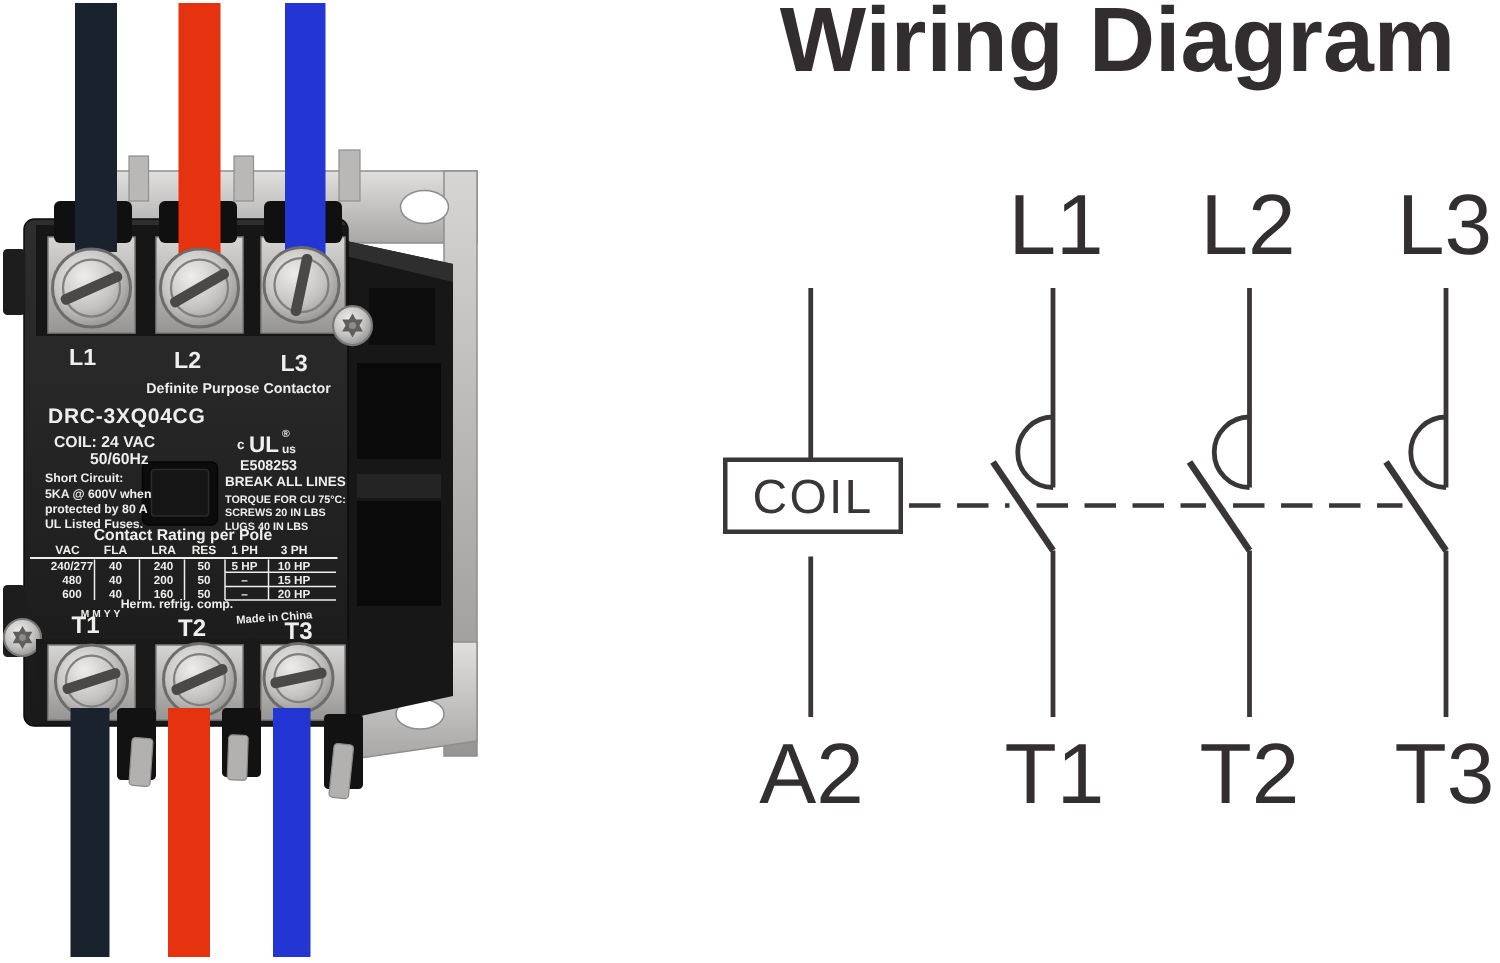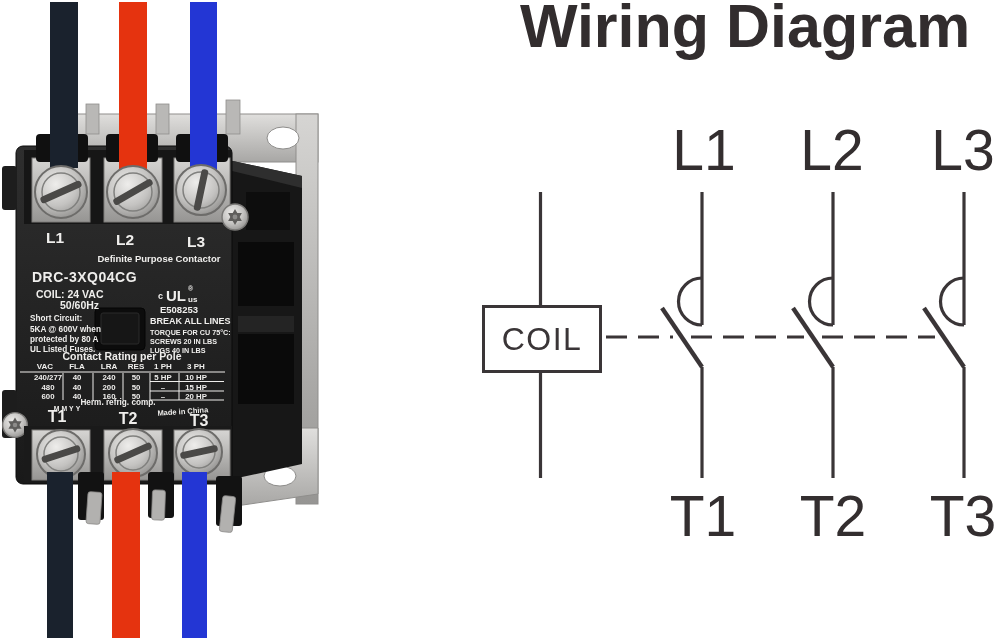--- a/index.html
+++ b/index.html
@@ -8,21 +8,21 @@
   .contactor-svg{position:absolute;left:0;top:0;}
   .dlines{position:absolute;left:0;top:0;}
   .diagram-title{position:absolute;left:745px;top:-4px;transform:translateX(-50%);
     font-size:61px;font-weight:700;color:#322d2e;white-space:nowrap;line-height:1;}
   .dlabel{position:absolute;transform:translateX(-50%);font-size:57px;font-weight:400;
     color:#332e2f;line-height:1;white-space:nowrap;}
   .pos-a1{left:541px;top:122px;} .pos-l1{left:704px;top:122px;}
   .pos-l2{left:832px;top:122px;} .pos-l3{left:963px;top:122px;}
   .pos-a2{left:541px;top:488px;} .pos-t1{left:703px;top:488px;}
   .pos-t2{left:833px;top:488px;} .pos-t3{left:963px;top:488px;}
-  .coilbox{position:absolute;left:482px;top:305px;width:120px;height:68px;box-sizing:border-box;
+  .coilbox{position:absolute;left:482px;top:305px;width:120px;height:51px;box-sizing:border-box;
     border:3.5px solid #3a3537;display:flex;align-items:center;justify-content:center;
     font-size:32px;letter-spacing:1.5px;color:#3a3537;line-height:1;}
   .lbltext{fill:#efeeec;font-family:"Liberation Sans",sans-serif;font-weight:bold;}
 </style>
 </head>
 <body>
 
 <div class="stage">
 
   <svg class="contactor-svg" width="340" height="642" viewBox="0 0 340 642">
@@ -263,17 +263,18 @@
   </svg>
 
   <div class="dlabel pos-l1">L1</div>
   <div class="dlabel pos-l2">L2</div>
   <div class="dlabel pos-l3">L3</div>
 
   <div class="coilbox">
     <span>COIL</span>
   </div>
 
+  <div class="dlabel pos-a2">A2</div>
   <div class="dlabel pos-t1">T1</div>
   <div class="dlabel pos-t2">T2</div>
   <div class="dlabel pos-t3">T3</div>
 
 </div>
 
 </body></html>

